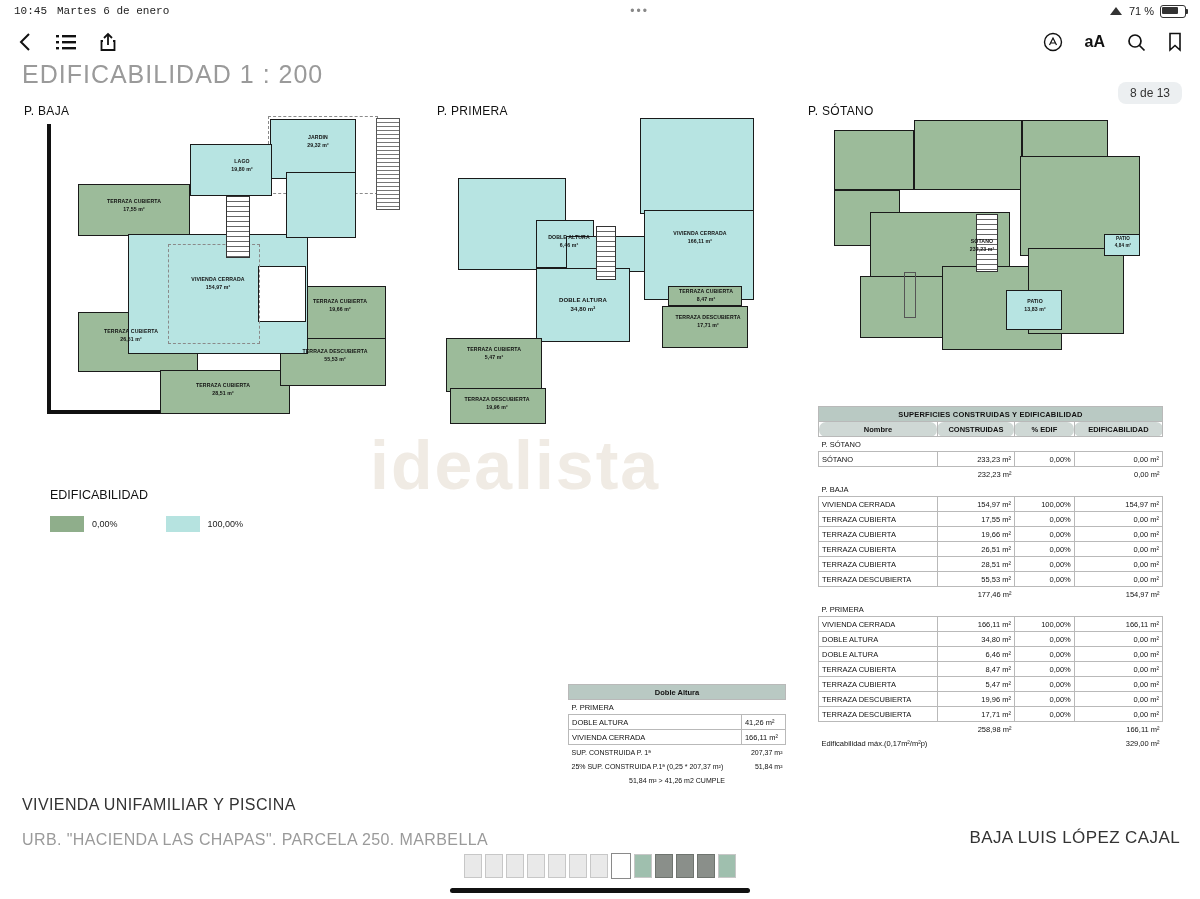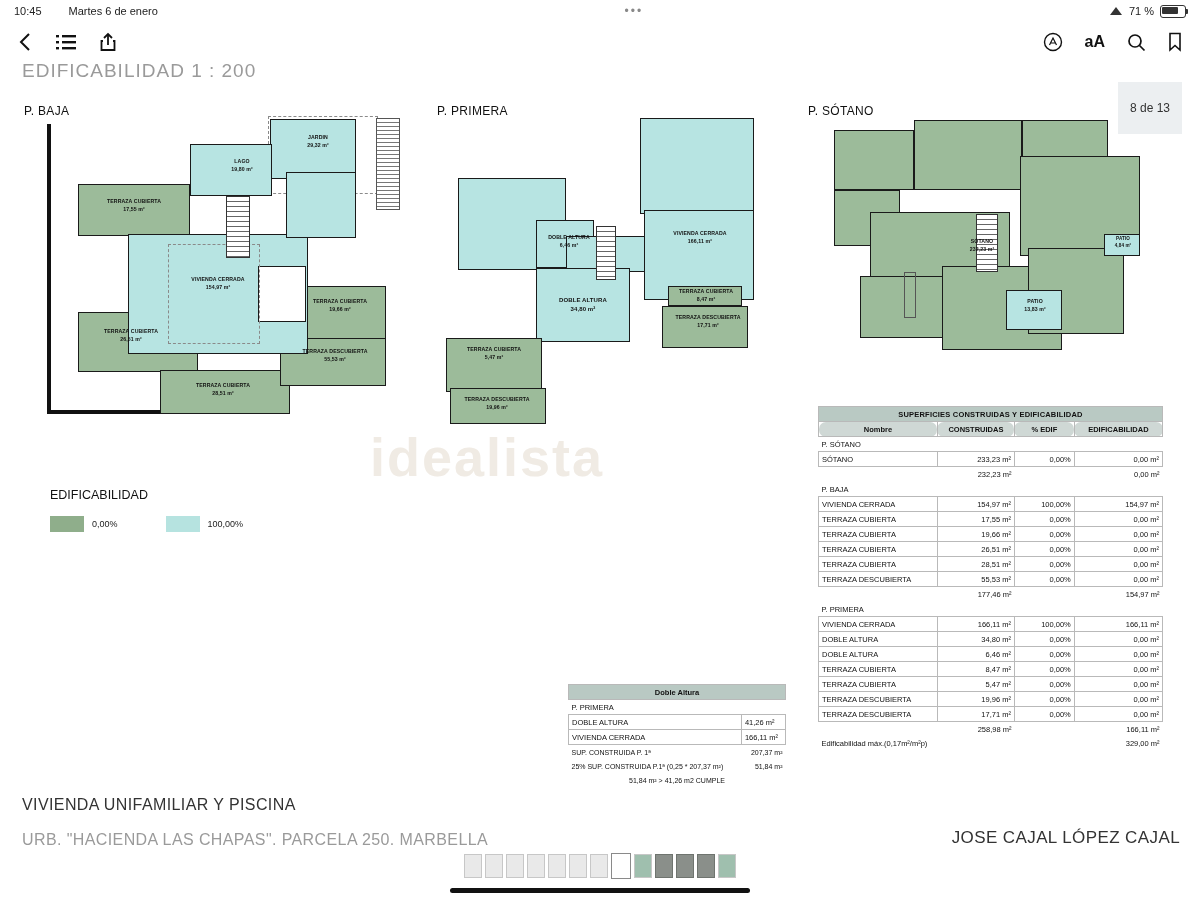--- a/index.html
+++ b/index.html
@@ -3,21 +3,21 @@
 <meta charset="utf-8">
 <style>
   html,body{margin:0;padding:0;background:#ffffff;}
   body{width:1200px;height:899px;font-family:"Liberation Sans",sans-serif;overflow:hidden;}
 
   .device{position:relative;width:1200px;height:899px;background:#ffffff;}
 
   
   .statusbar{position:absolute;top:0;left:0;width:1200px;height:22px;display:flex;align-items:center;
     font-size:11px;color:#222;padding:0 14px;box-sizing:border-box;}
-  .status-left{display:flex;align-items:flex-end;gap:27px;}
+  .status-left{display:flex;align-items:flex-end;gap:10px;font-family:Liberation Mono, monospace;}
   .status-center{flex:1;display:flex;justify-content:center;align-items:center;color:#888;letter-spacing:2px;font-size:12px;}
   .status-right{display:flex;align-items:center;gap:6px;}
   .wifi-ico{width:13px;height:10px;display:inline-block;position:relative;}
   .wifi-ico:before{content:"";position:absolute;left:0;top:1px;width:0;height:0;
      border-left:6px solid transparent;border-right:6px solid transparent;border-bottom:8px solid #333;}
   .batt{width:24px;height:11px;border:1px solid #333;border-radius:3px;position:relative;display:inline-block;}
   .batt:after{content:"";position:absolute;right:-3px;top:3px;width:2px;height:5px;background:#333;border-radius:0 1px 1px 0;}
   .batt i{position:absolute;left:1px;top:1px;height:7px;width:16px;background:#333;border-radius:1px;display:block;}
 
   
@@ -25,39 +25,39 @@
      padding:0 18px;box-sizing:border-box;background:#ffffff;}
   .tb-left{display:flex;align-items:center;gap:24px;}
   .tb-right{display:flex;align-items:center;gap:22px;margin-left:auto;}
   .tb-title{position:absolute;left:0;right:0;text-align:center;font-size:15px;font-weight:bold;color:#111;pointer-events:none;}
   .ico{color:#111;display:inline-flex;align-items:center;justify-content:center;cursor:pointer;}
 
   
   .doc{position:absolute;top:56px;left:0;width:1200px;height:800px;background:#fff;overflow:hidden;}
   .doc-inner{position:absolute;top:0;left:0;width:1200px;height:820px;}
 
-  .faded-top{position:absolute;left:22px;top:4px;font-size:19px;color:#9a9a9a;letter-spacing:1px;}
-  .pagecount{position:absolute;right:18px;top:26px;background:#eceff1;border-radius:0;padding:19px 12px;
+  .faded-top{position:absolute;left:22px;top:4px;font-size:25px;color:#9a9a9a;letter-spacing:1px;}
+  .pagecount{position:absolute;right:18px;top:26px;background:#eceff1;border-radius:8px;padding:4px 12px;
      font-size:12px;color:#333;}
 
   .plan-label{position:absolute;font-size:12px;color:#111;letter-spacing:.3px;}
 
   
   .plan{position:absolute;}
 
   
   .legend-title{position:absolute;left:50px;top:432px;font-size:12.5px;color:#111;}
   .legend-row{position:absolute;left:50px;top:460px;display:flex;align-items:center;gap:8px;font-size:9px;color:#222;}
   .sw{width:34px;height:16px;display:inline-block;}
   .sw-g{background:#8fae8b;}
   .sw-b{background:#b6e3e0;}
   .legend-gap{width:32px;display:inline-block;}
 
   
-  .watermark{position:absolute;left:370px;top:370px;font-size:54px;color:#f0ebe4;font-weight:bold;letter-spacing:2px;}
+  .watermark{position:absolute;left:370px;top:370px;font-size:68px;color:#f0ebe4;font-weight:bold;letter-spacing:2px;}
 
   
   .cap1{position:absolute;left:22px;top:740px;font-size:16px;color:#333;letter-spacing:.4px;}
   .cap2{position:absolute;left:22px;top:775px;font-size:16px;color:#9a9a9a;letter-spacing:.4px;}
   .cap3{position:absolute;right:20px;top:772px;font-size:17px;color:#333;letter-spacing:.4px;}
 
   
   table{border-collapse:collapse;font-size:7.5px;color:#111;}
   .t-main{position:absolute;left:818px;top:350px;width:345px;background:#fff;}
   .t-main th,.t-main td{border:1px solid #b9b9b9;padding:1px 3px;height:12px;}
@@ -420,21 +420,21 @@
           <td>Edificabilidad máx.(0,17m²/m²p)</td>
           <td></td>
               <td></td>
           <td class="num">329,00 m²</td>
             </tr>
       </tbody>
         </table>
 
       <div class="cap1">VIVIENDA UNIFAMILIAR Y PISCINA</div>
       <div class="cap2">URB. "HACIENDA LAS CHAPAS". PARCELA 250. MARBELLA</div>
-      <div class="cap3">JOSE CAJAL LÓPEZ CAJAL</div>
+      <div class="cap3">BAJA LUIS LÓPEZ CAJAL</div>
 
     </div>
   </div>
 
   <div class="thumbbar">
     <div class="thumb"></div>
     <div class="thumb"></div>
     <div class="thumb"></div>
     <div class="thumb"></div>
     <div class="thumb"></div>

